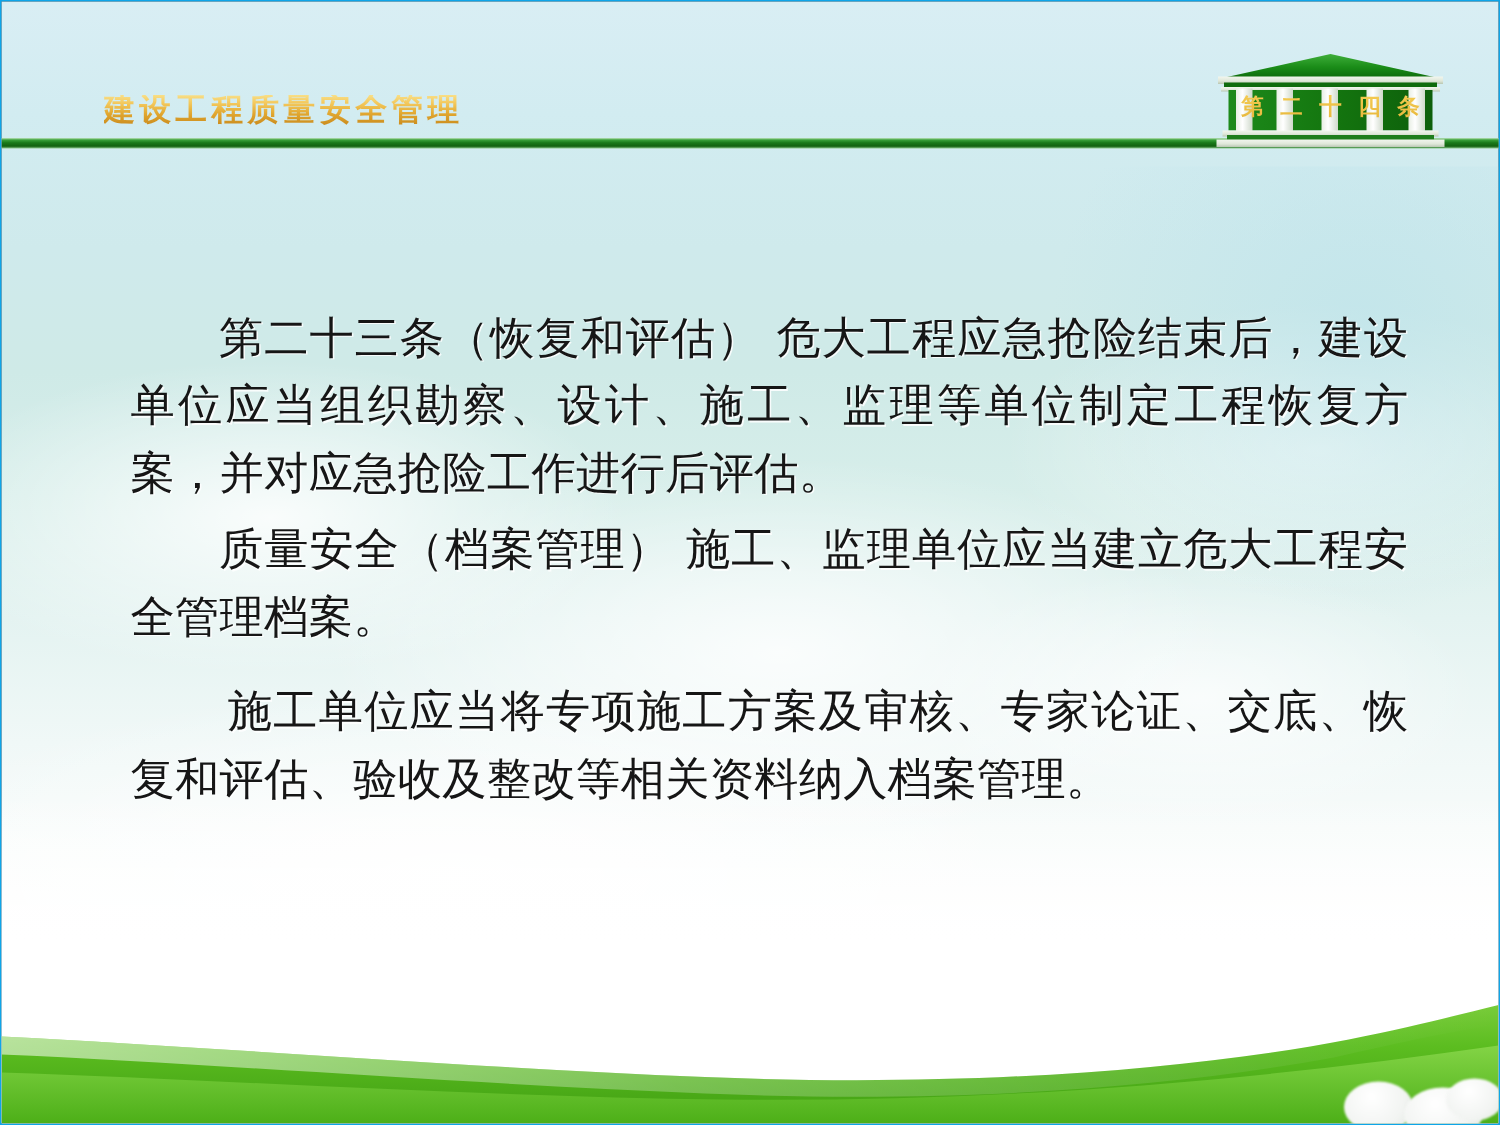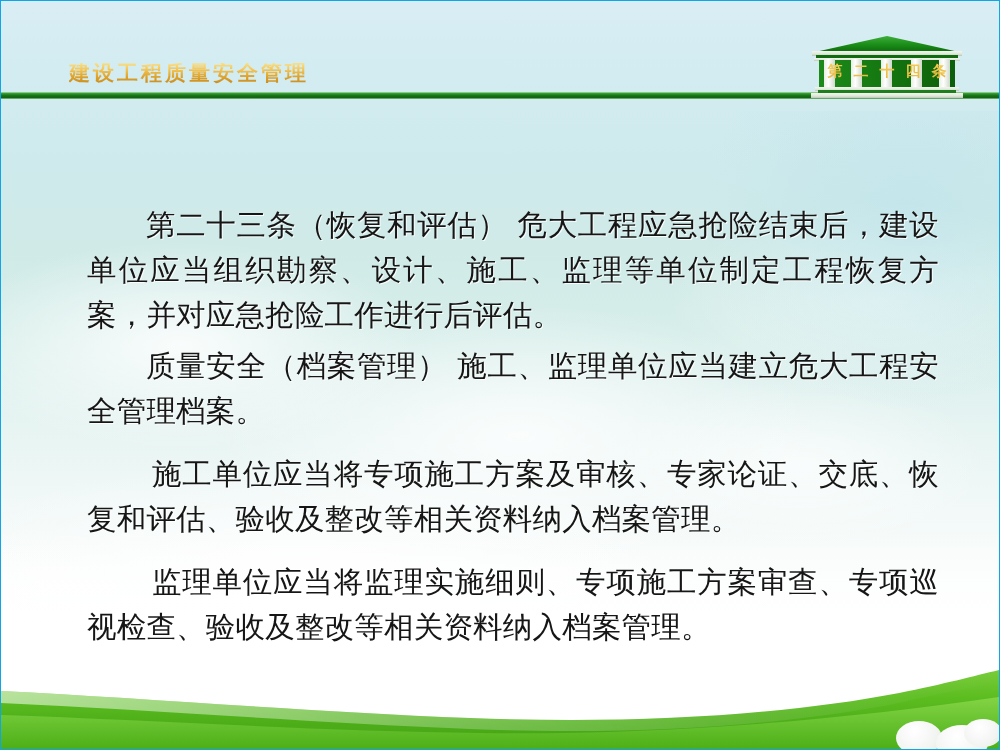--- a/index.html
+++ b/index.html
@@ -258,16 +258,15 @@
         <rect x="4" y="58" width="152" height="5" fill="url(#baseG)"></rect>
       </svg>
       <div class="logo-text">第二十四条</div>
     </div>
   </div>
 
   <div class="content">
     <p class="para indent">第二十三条（恢复和评估）  危大工程应急抢险结束后，建设单位应当组织勘察、设计、施工、监理等单位制定工程恢复方案，并对应急抢险工作进行后评估。</p>
     <p class="para indent">质量安全（档案管理）  施工、监理单位应当建立危大工程安全管理档案。</p>
     <p class="para block">施工单位应当将专项施工方案及审核、专家论证、交底、恢复和评估、验收及整改等相关资料纳入档案管理。</p>
-    <p class="para block">监理单位应当将监理实施细则、专项施工方案审查、专项巡视检查、验收及整改等相关资料纳入档案管理。</p>
   </div>
 
 </div>
 
 </body></html>

